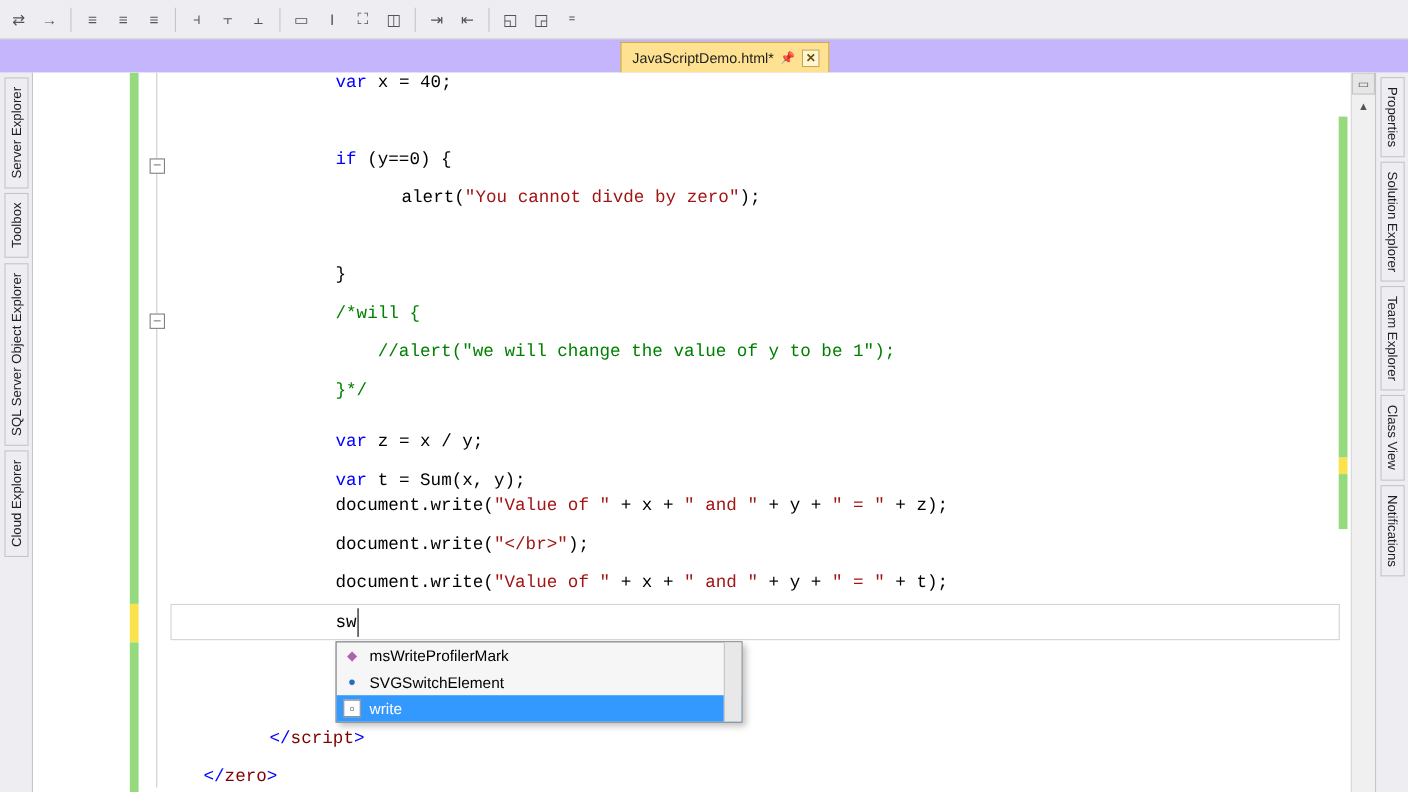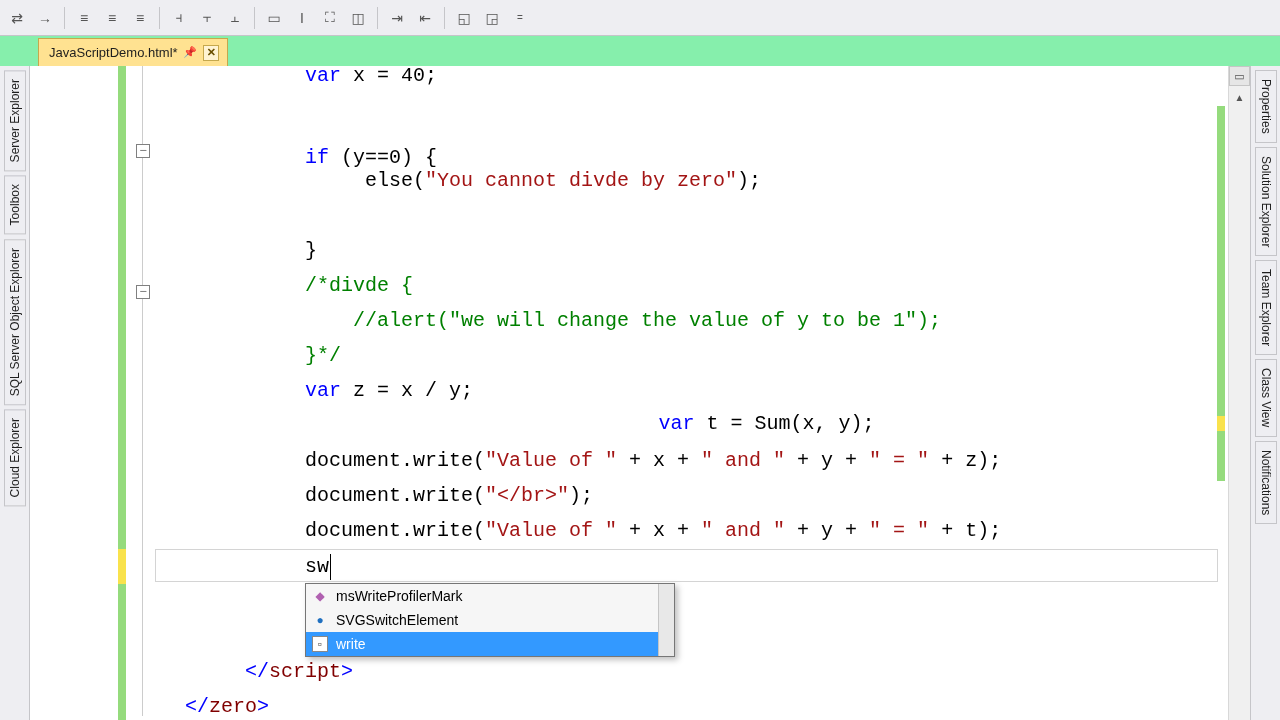--- a/index.html
+++ b/index.html
@@ -25,24 +25,25 @@
     width: 26px; height: 26px;
     display:flex;align-items:center;justify-content:center;
     color:#555;
     font-size:14px;
     border:1px solid transparent;
   }
   .toolbar .sep { width:1px; height:22px; background:#c5c5c9; margin:0 4px;}
   
   .tabbar {
     height: 30px;
-    background: #86efac;
+    background: #c4b5fd;
     display:flex;
     align-items:flex-end;
     padding-left:38px;
+    justify-content:center;
   }
   .tab {
     background:#ffe291;
     border:1px solid #c5a84d;
     border-bottom:none;
     padding:4px 8px 4px 10px;
     font-size:13px;
     color:#1e1e1e;
     display:flex;
     align-items:center;
@@ -106,21 +107,21 @@
   .editor {
     position:absolute;
     left:30px; right:30px; top:66px; bottom:0;
     background:#fff;
     overflow:hidden;
   }
   .code {
     position:absolute;
     left:0; right:22px; top:0; bottom:0;
     font-family: Consolas, "Courier New", monospace;
-    font-size:20px;
+    font-size:16px;
     line-height:35px;
     white-space:pre;
     overflow:hidden;
   }
   .gutter-change {
     position:absolute;
     left:88px;
     width:8px;
     background:#95db7d;
   }
@@ -301,28 +302,28 @@
   <div class="outline-box" style="top:78px;">−</div>
   <div class="outline-box" style="top:219px;">−</div>
 
   <div class="right-change" style="top:40px;height:310px;"></div>
   <div class="right-yellow" style="top:350px;height:15px;"></div>
   <div class="right-change" style="top:365px;height:50px;"></div>
 
   <div class="code">
     
     <div class="codeline" style="top:-8px;"><span class="indent" style="width:145px;"></span><span class="kw">var</span><span class="txt"> x = 40;</span></div>
-    <div class="codeline" style="top:74px;"><span class="indent" style="width:145px;"></span><span class="kw">if</span><span class="txt"> (y==0) {</span></div>
-    <div class="codeline" style="top:97px;"><span class="indent" style="width:205px;"></span><span class="txt">else(</span><span class="str">"You cannot divde by zero"</span><span class="txt">);</span></div>
+    <div class="codeline" style="top:62px;"><span class="indent" style="width:145px;"></span><span class="kw">if</span><span class="txt"> (y==0) {</span></div>
+    <div class="codeline" style="top:97px;"><span class="indent" style="width:205px;"></span><span class="txt">alert(</span><span class="str">"You cannot divde by zero"</span><span class="txt">);</span></div>
     <div class="codeline" style="top:167px;"><span class="indent" style="width:145px;"></span><span class="txt">}</span></div>
-    <div class="codeline" style="top:202px;"><span class="indent" style="width:145px;"></span><span class="com">/*divde {</span></div>
+    <div class="codeline" style="top:202px;"><span class="indent" style="width:145px;"></span><span class="com">/*will {</span></div>
     <div class="codeline" style="top:237px;"><span class="indent" style="width:145px;"></span><span class="com">    //alert("we will change the value of y to be 1");</span></div>
     <div class="codeline" style="top:272px;"><span class="indent" style="width:145px;"></span><span class="com">}*/</span></div>
-    <div class="codeline" style="top:307px;"><span class="indent" style="width:145px;"></span><span class="kw">var</span><span class="txt"> z = x / y;</span></div>
-    <div class="codeline" style="top:340px;text-align:center;"><span class="indent" style="width:145px;"></span><span class="kw">var</span><span class="txt"> t = Sum(x, y);</span></div>
+    <div class="codeline" style="top:318px;"><span class="indent" style="width:145px;"></span><span class="kw">var</span><span class="txt"> z = x / y;</span></div>
+    <div class="codeline" style="top:354px;"><span class="indent" style="width:145px;"></span><span class="kw">var</span><span class="txt"> t = Sum(x, y);</span></div>
     <div class="codeline" style="top:377px;"><span class="indent" style="width:145px;"></span><span class="txt">document.write(</span><span class="str">"Value of "</span><span class="txt"> + x + </span><span class="str">" and "</span><span class="txt"> + y + </span><span class="str">" = "</span><span class="txt"> + z);</span></div>
     <div class="codeline" style="top:412px;"><span class="indent" style="width:145px;"></span><span class="txt">document.write(</span><span class="str">"&lt;/br&gt;"</span><span class="txt">);</span></div>
     <div class="codeline" style="top:447px;"><span class="indent" style="width:145px;"></span><span class="txt">document.write(</span><span class="str">"Value of "</span><span class="txt"> + x + </span><span class="str">" and "</span><span class="txt"> + y + </span><span class="str">" = "</span><span class="txt"> + t);</span></div>
     <div class="current-line-border" style="top:483px;"></div>
     <div class="codeline" style="top:483px;"><span class="indent" style="width:145px;"></span><span class="txt">sw</span><span class="caret"></span></div>
     <div class="codeline" style="top:588px;"><span class="indent" style="width:85px;"></span><span class="tagd">&lt;/</span><span class="tagc">script</span><span class="tagd">&gt;</span></div>
     <div class="codeline" style="top:623px;"><span class="indent" style="width:25px;"></span><span class="tagd">&lt;/</span><span class="tagc">zero</span><span class="tagd">&gt;</span></div>
   </div>
 
   <div class="intellisense" style="left:275px; top:517px;">

